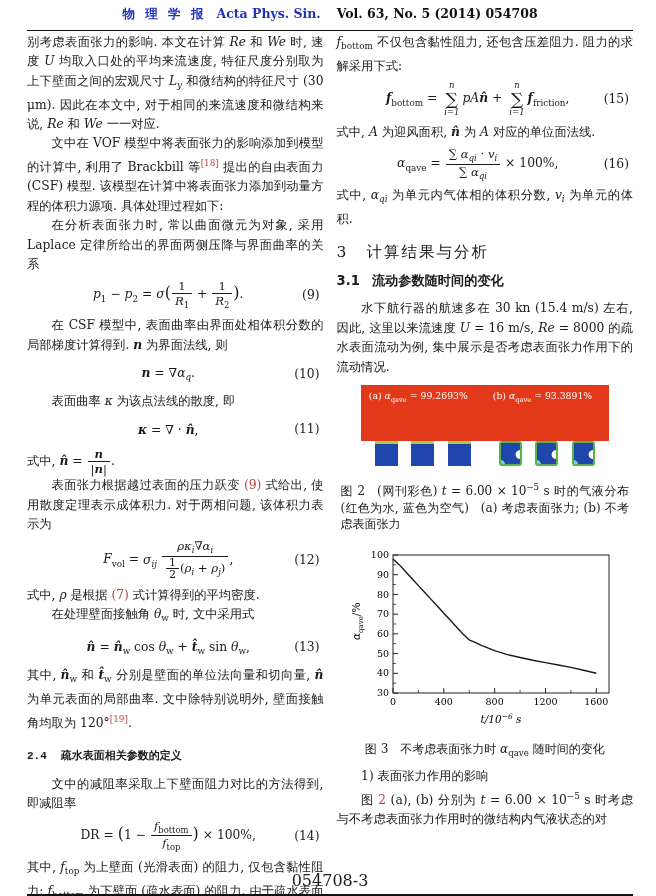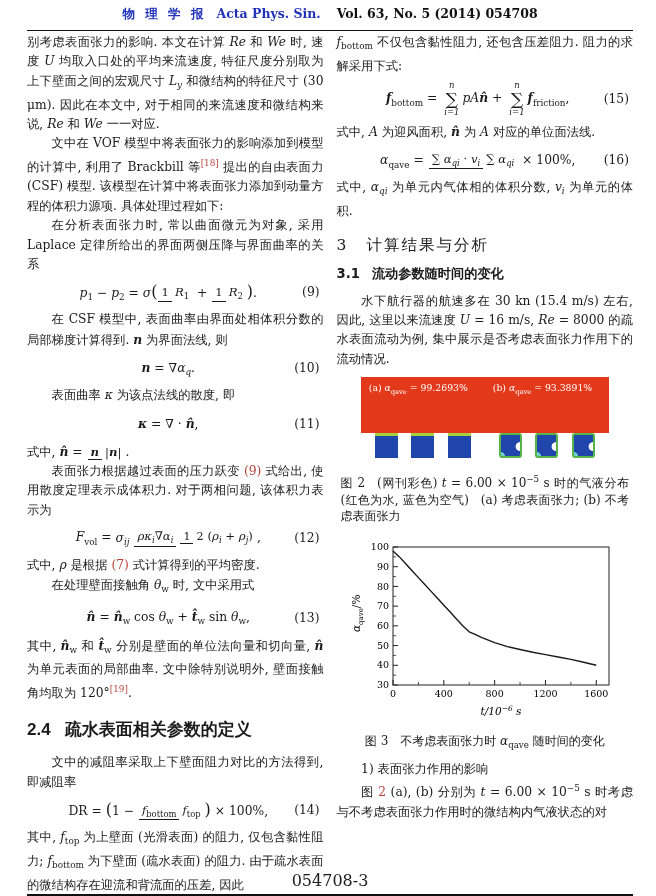--- a/index.html
+++ b/index.html
@@ -22,38 +22,38 @@
   p { margin:0; text-align:justify; line-height:19.4px; }
   .ind { text-indent:2em; }
 
   
   .eq { position:relative; display:flex; justify-content:center; align-items:center;
         margin:5px 14px 5px 0; min-height:26px; }
   .eqnum { position:absolute; right:-10px; }
   big { font-size:1.3em; font-weight:normal; }
 
   
-  f { display:inline-flex; flex-direction:row; text-align:center; vertical-align:middle;
+  f { display:inline-flex; flex-direction:column; text-align:center; vertical-align:middle;
       margin:0 1px; font-size:0.95em; }
   fn { display:block; border-bottom:1px solid #1b1b1b; padding:0 3px; line-height:1.2; }
   fd { display:block; padding:0 3px; line-height:1.2; }
   fd f fn { line-height:1.05; } fd f fd { line-height:1.05; }
 
   
   sm { display:inline-flex; flex-direction:column; align-items:center; vertical-align:middle;
        margin:0 3px; line-height:1; }
   st,sb { display:block; font-size:8.5px; line-height:1.1; font-style:italic; }
   sy { display:block; font-size:17px; line-height:1; }
 
   r { color:#b9433a; }
   sub { font-size:0.72em; } sup { font-size:0.72em; }
 
   
-  .h2 { font-weight:bold; font-size:17px; margin:15px 0 12px;
-        font-family:Liberation Sans, sans-serif; }
+  .h2 { font-weight:bold; font-size:11px; margin:15px 0 12px;
+        font-family:Liberation Mono, monospace; }
   .h2 .hnum { margin-right:14px; }
   .h1 { font-size:15.5px; margin:13px 0 9px; letter-spacing:2px; }
   .h1 .hnum { margin-right:18px; }
   .h3 { font-weight:bold; font-size:13.2px; margin:4px 0 9px;
         font-family:"DejaVu Sans","Liberation Sans",sans-serif; }
   .h3 .hnum { margin-right:12px; }
 
   
   .fig2 { display:flex; justify-content:center; margin:8px 0 7px; }
   .panel { width:124px; }

